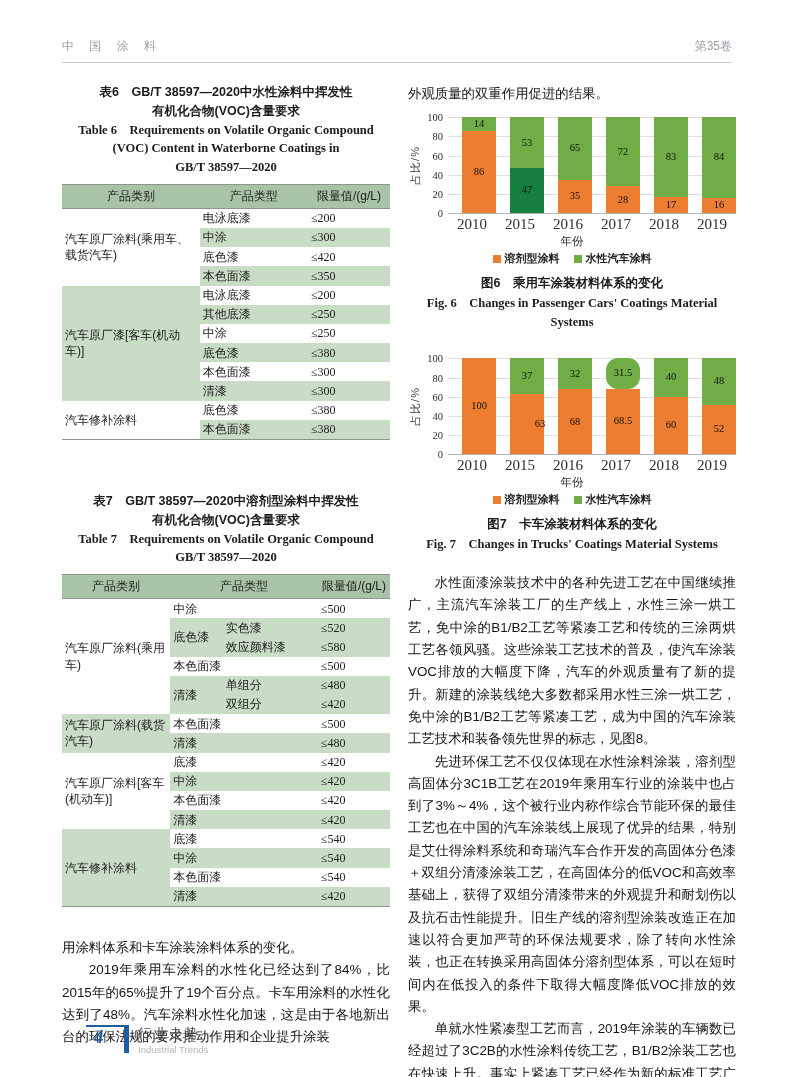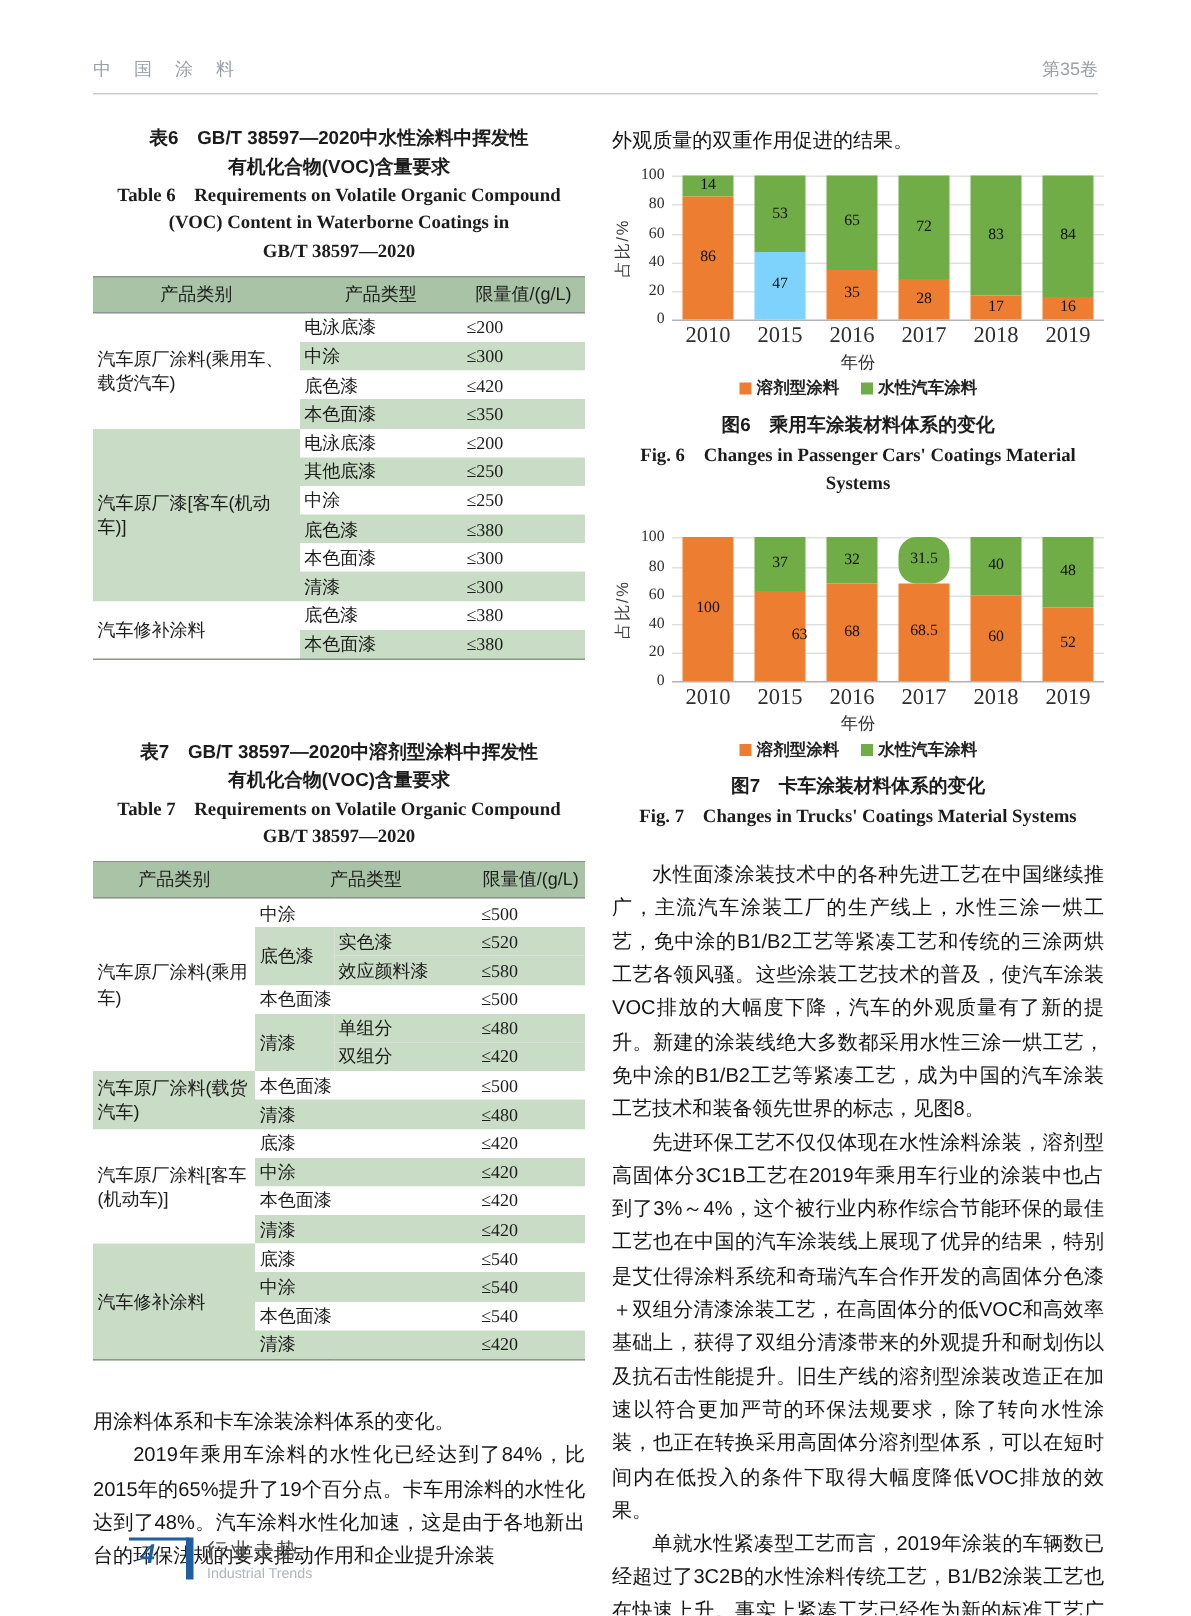--- a/index.html
+++ b/index.html
@@ -50,21 +50,21 @@
     width:14px; display:flex; align-items:center; justify-content:center;
     font-size:11px; color:#3c3c3c;
   }
   .ylab span { transform:rotate(-90deg); white-space:nowrap; letter-spacing:1px; }
   .yticks { position:relative; width:26px; font-family:"Liberation Serif", serif; font-size:10.5px; color:#2e2e2e; }
   .ytick { position:absolute; right:5px; transform:translateY(-50%); }
   .plot { position:relative; flex:1; height:96px; }
   .gridline { position:absolute; left:0; right:0; height:1px; background:#e0e0e0; }
   .gridline.base { background:#b3b3b3; }
   .bars { position:absolute; inset:0; display:flex; }
-  .slot { flex:1; display:flex; justify-content:center; align-items:flex-end; height:100%; }
+  .slot { flex:1; display:flex; justify-content:flex-end; align-items:flex-end; height:100%; }
   .bar { width:34px; height:100%; display:flex; flex-direction:column; justify-content:flex-end; }
   .seg { position:relative; display:flex; align-items:center; justify-content:center; overflow:visible; }
   .seg-label {
     font-size:10.5px; color:#111; font-family:"Liberation Serif", serif; line-height:1;
     white-space:nowrap;
   }
   .seg-label.zero { position:absolute; top:3px; left:50%; transform:translateX(-50%); }
   .xticks { display:flex; margin-top:3px; }
   .xticks .xt {
     flex:1; text-align:center; font-size:15px; color:#2e2e2e;
@@ -319,21 +319,21 @@
                       <div class="seg" style="height: 86%; background: rgb(237, 125, 49);">
                         <div class="seg-label">86</div>
                       </div>
                     </div>
                   </div>
                   <div class="slot">
                     <div class="bar">
                       <div class="seg" style="height: 53%; background: rgb(112, 173, 71);">
                         <div class="seg-label">53</div>
                       </div>
-                      <div class="seg" style="height: 47%; background: #7dd3fc;">
+                      <div class="seg" style="height: 47%; background: #15803d;">
                         <div class="seg-label">47</div>
                       </div>
                     </div>
                   </div>
                   <div class="slot">
                     <div class="bar">
                       <div class="seg" style="height: 65%; background: rgb(112, 173, 71);">
                         <div class="seg-label">65</div>
                       </div>
                       <div class="seg" style="height: 35%; background: rgb(237, 125, 49);">

